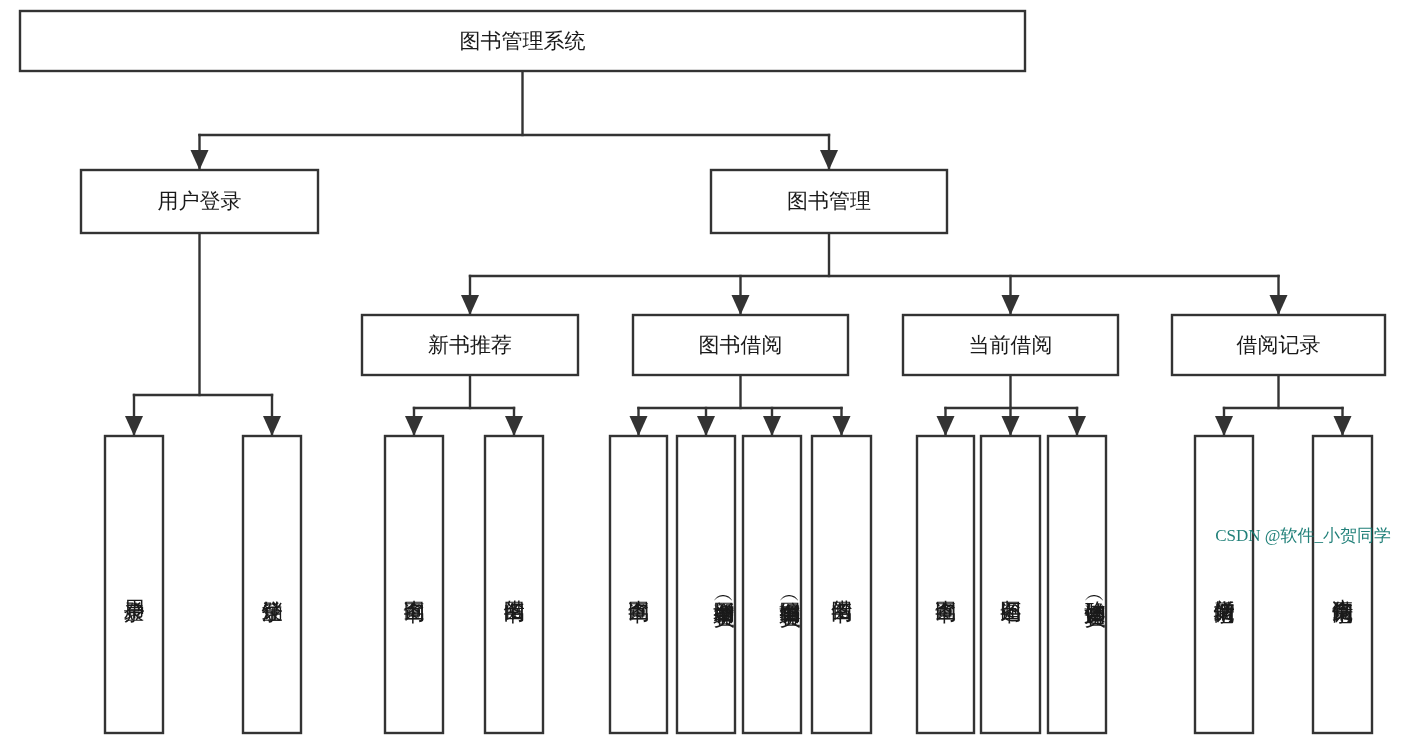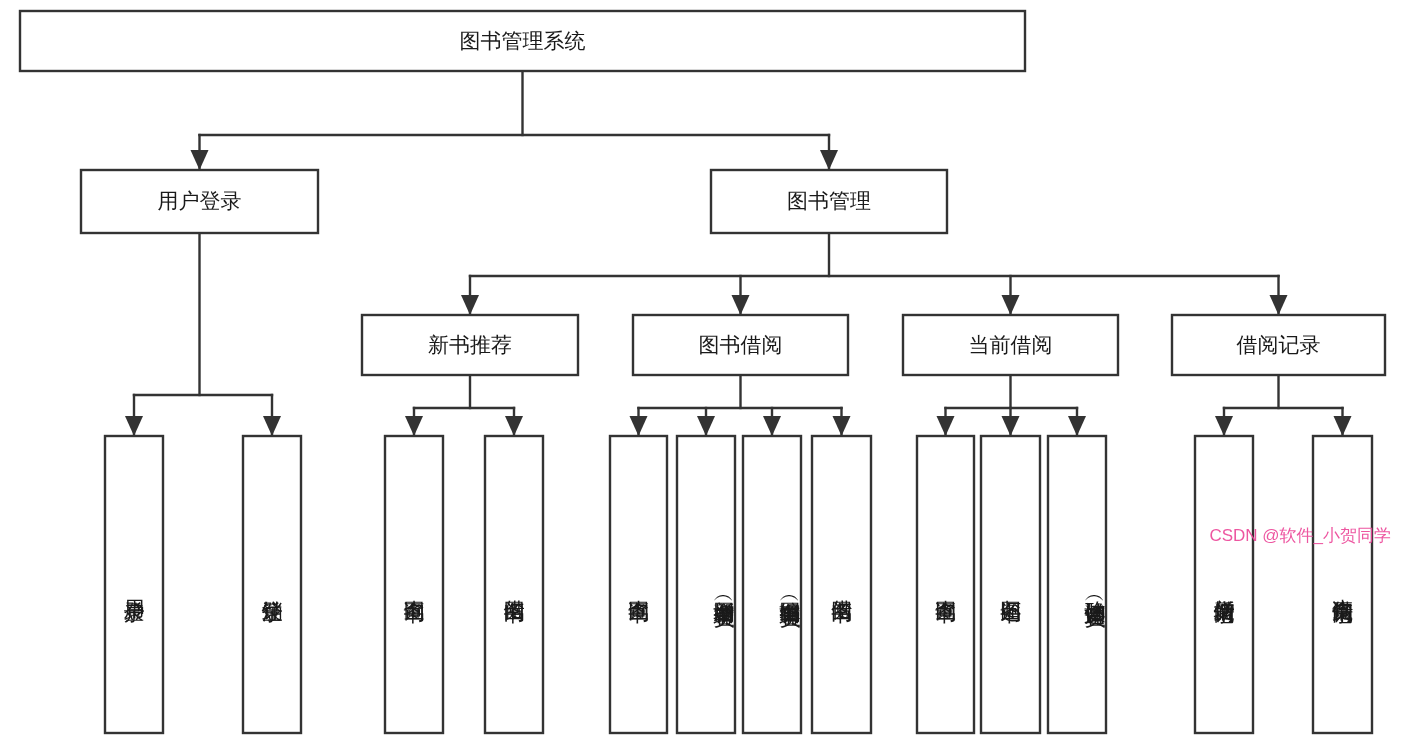--- a/index.html
+++ b/index.html
@@ -60,23 +60,23 @@
     white-space: nowrap;
     display: flex;
     align-items: center;
     justify-content: center;
     pointer-events: none;
   }
   .watermark {
     position: absolute;
     right: 14px;
     bottom: 6px;
-    font-family: Liberation Sans, sans-serif;
+    font-family: Liberation Serif, serif;
     font-size: 17px;
-    color: #ec4899;
+    color: #0f766e;
     white-space: nowrap;
     opacity: 0.92;
   }
 </style>
 </head>
 <body>
 
 <div id="diagram-root">
   <svg id="flowchart" width="1405" height="747" viewBox="0 0 1405 747">
     <g id="edges-layer">

